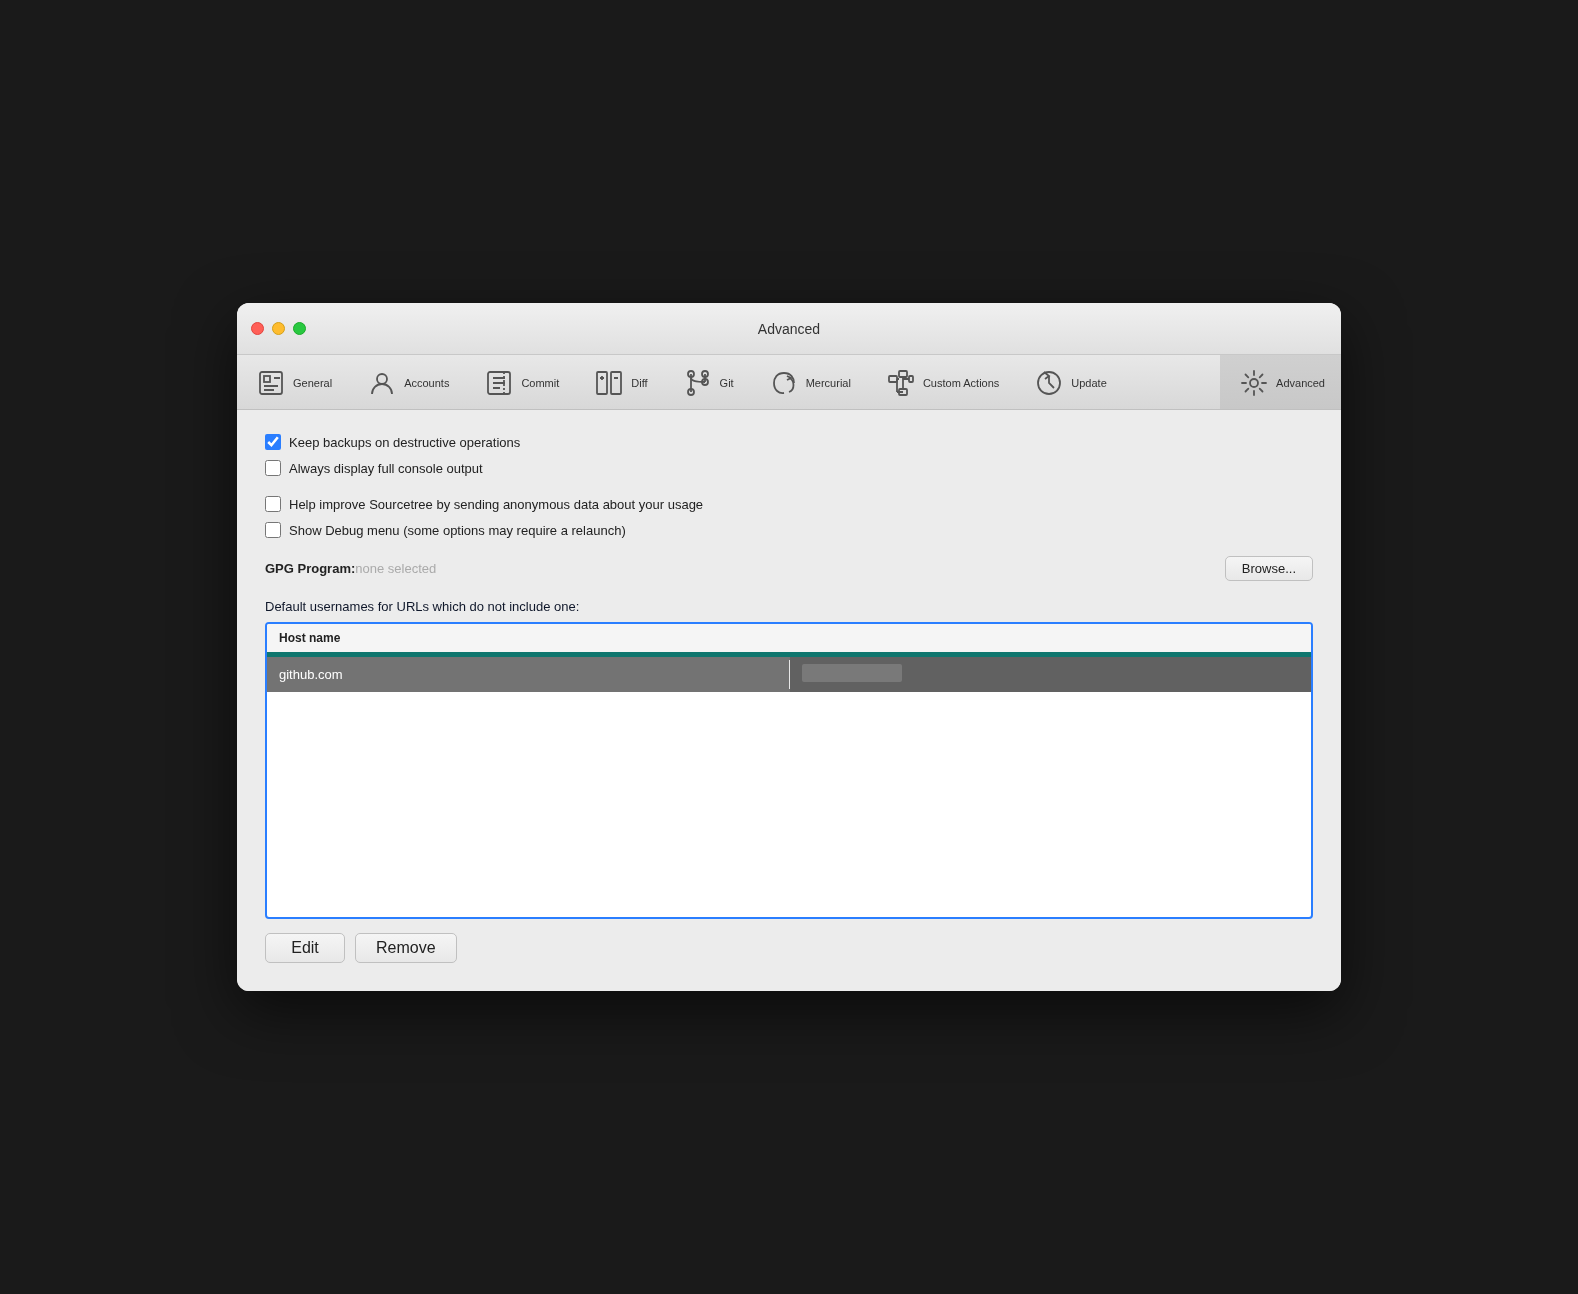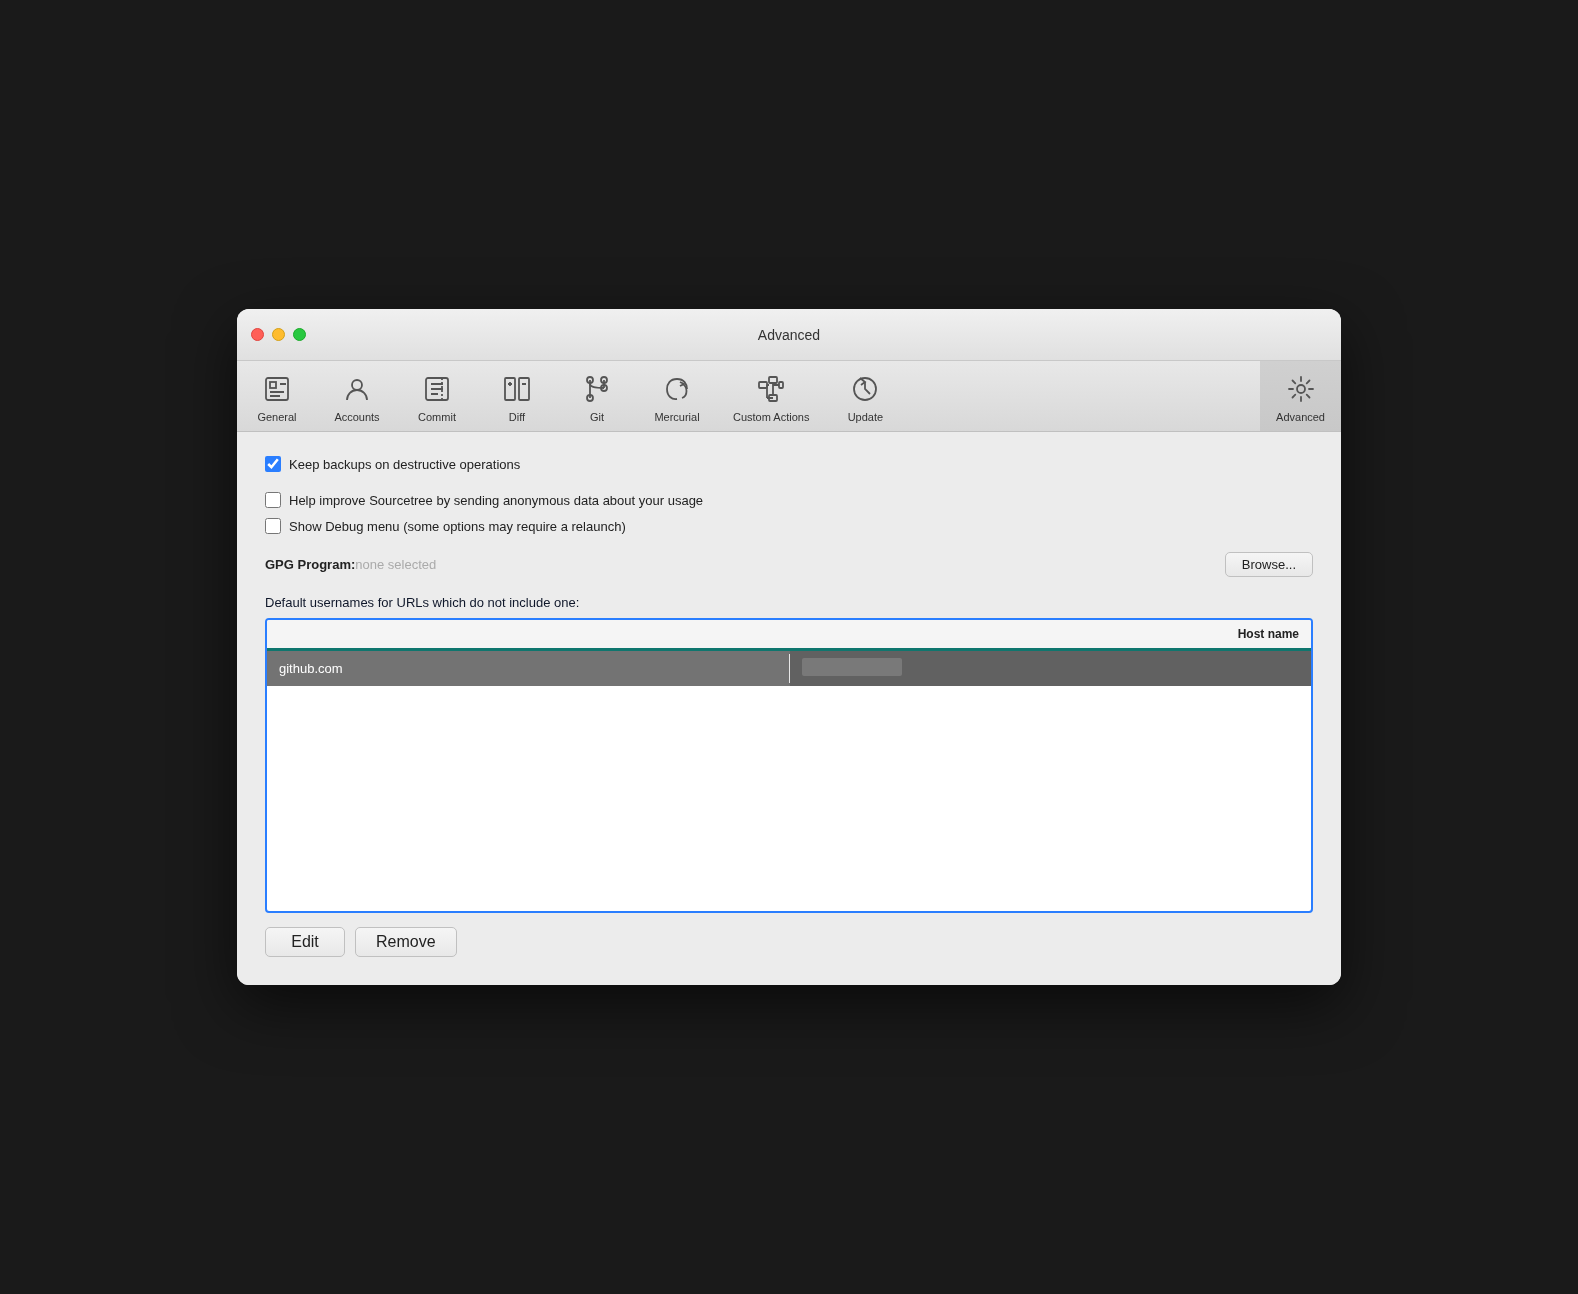--- a/index.html
+++ b/index.html
@@ -59,21 +59,21 @@
     .toolbar {
       background: linear-gradient(to bottom, #e8e8e8, #d8d8d8);
       border-bottom: 1px solid #c0c0c0;
       display: flex;
       align-items: stretch;
       padding: 0;
     }
 
     .toolbar-item {
       display: flex;
-      flex-direction: column;
+      flex-direction: row;
       align-items: center;
       justify-content: center;
       padding: 10px 16px 8px;
       cursor: pointer;
       min-width: 80px;
       border: none;
       background: transparent;
       gap: 4px;
     }
 
@@ -170,22 +170,21 @@
       background: white;
       border: 2px solid #2a7eff;
       border-radius: 4px;
       overflow: hidden;
       margin-bottom: 14px;
     }
 
     .table-header {
       display: flex;
       background: #f5f5f5;
-      border-bottom: 3px solid #0f766e;
-      text-align: right;
+      border-bottom: 5px solid #0f766e;
     }
 
     .table-header-cell {
       padding: 7px 12px;
       font-size: 12px;
       font-weight: 600;
       color: #222;
       border-right: 1px solid #d0d0d0;
     }
 
@@ -393,20 +392,24 @@
 
   </div>
 
   <div class="content">
 
     <div class="checkbox-row">
       <input type="checkbox" id="keep-backups" checked="" style="">
       <label for="keep-backups">Keep backups on destructive operations</label>
     </div>
 
+    <div class="checkbox-row">
+      <input type="checkbox" id="full-console" style="">
+      <label for="full-console">Always display full console output</label>
+    </div>
 
 
     <div class="separator"></div>
 
     <div class="checkbox-row">
       <input type="checkbox" id="help-improve" style="">
       <label for="help-improve">Help improve Sourcetree by sending anonymous data about your usage</label>
     </div>
 
     <div class="checkbox-row">

